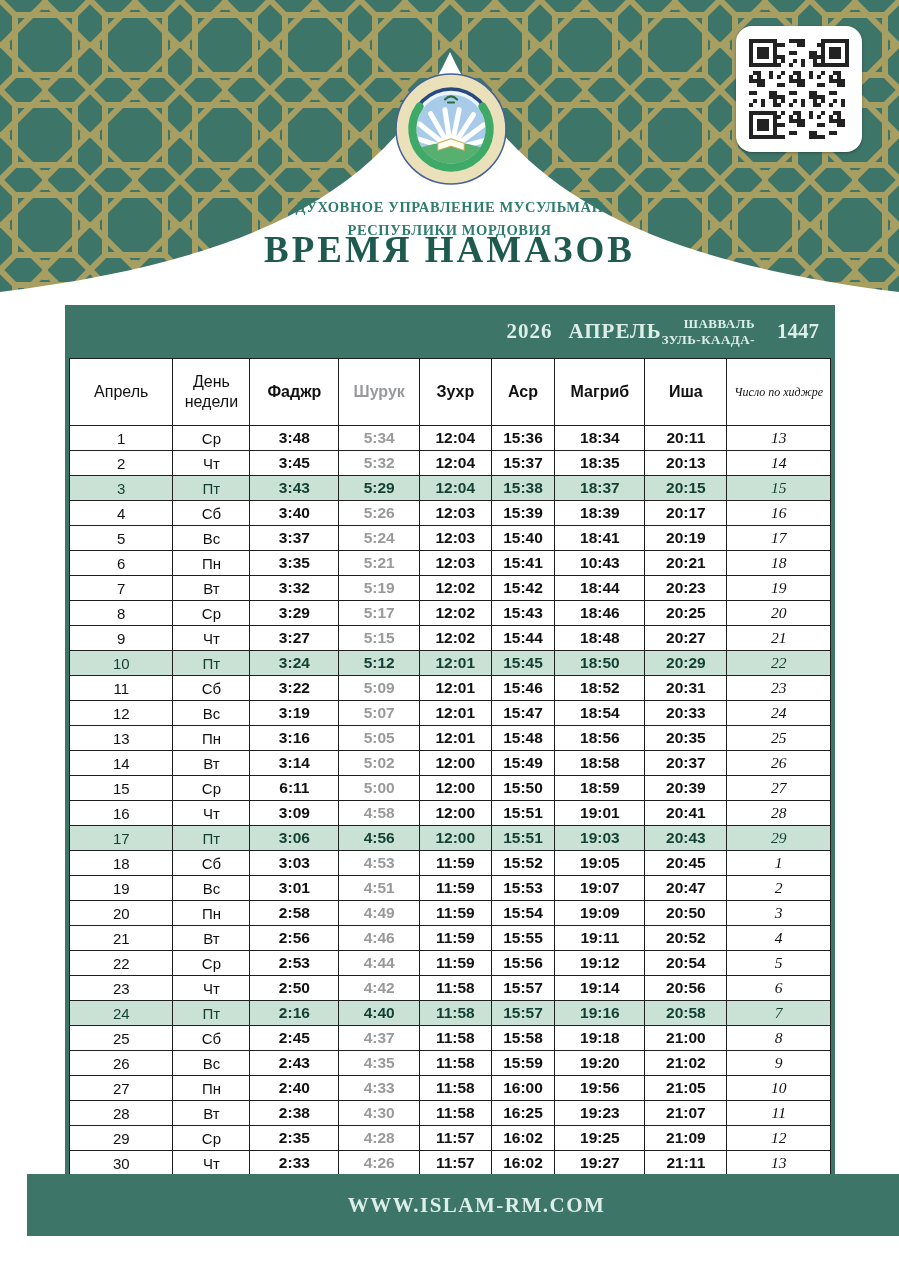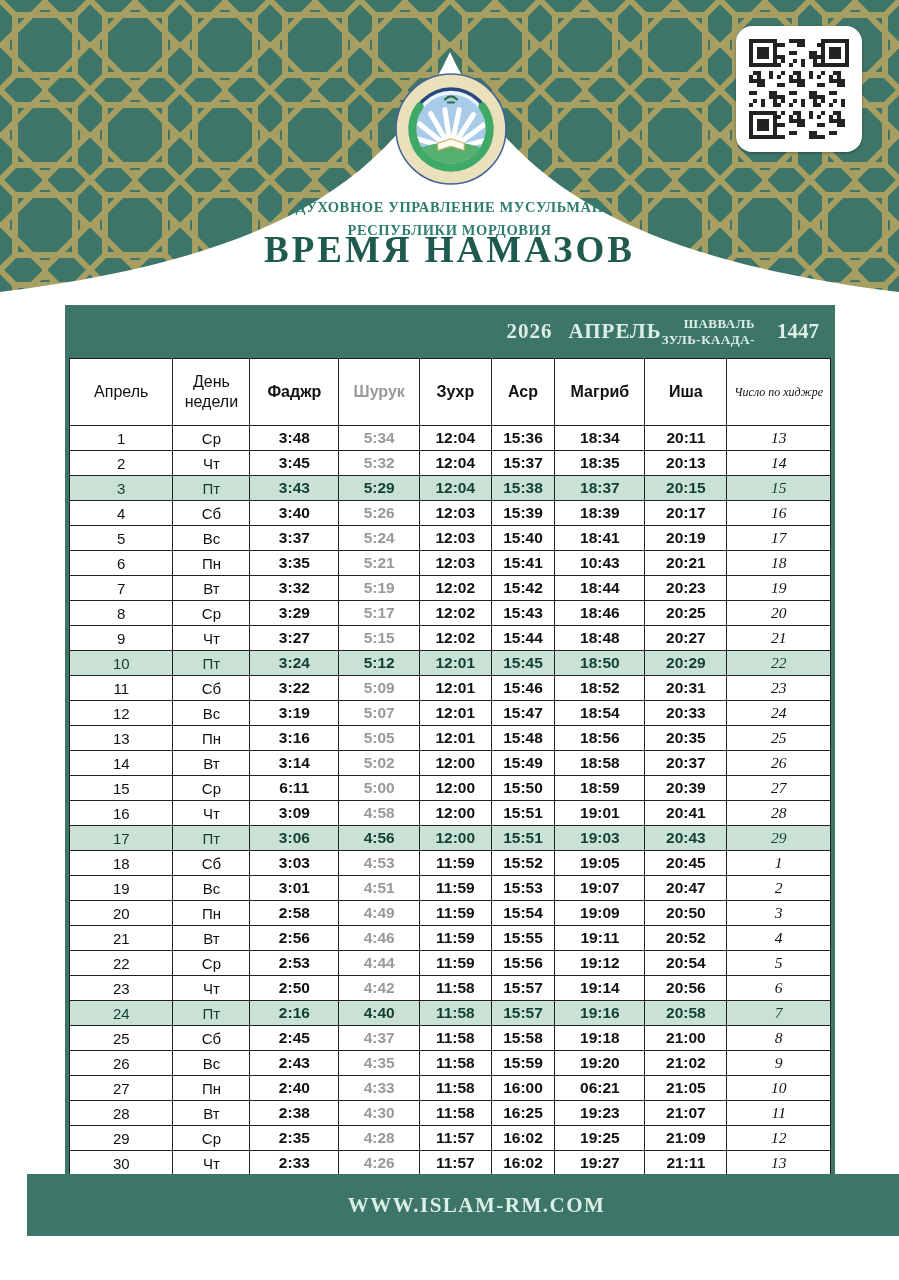--- a/index.html
+++ b/index.html
@@ -683,21 +683,21 @@
             <td class="c-time">21:02</td>
             <td class="c-hijri">9</td>
           </tr>
           <tr>
             <td class="c-date">27</td>
             <td class="c-day">Пн</td>
             <td class="c-time">2:40</td>
             <td class="c-shuruk">4:33</td>
             <td class="c-time">11:58</td>
             <td class="c-time">16:00</td>
-            <td class="c-time">06:21</td>
+            <td class="c-time">19:56</td>
             <td class="c-time">21:05</td>
             <td class="c-hijri">10</td>
           </tr>
           <tr>
             <td class="c-date">28</td>
             <td class="c-day">Вт</td>
             <td class="c-time">2:38</td>
             <td class="c-shuruk">4:30</td>
             <td class="c-time">11:58</td>
             <td class="c-time">16:25</td>

